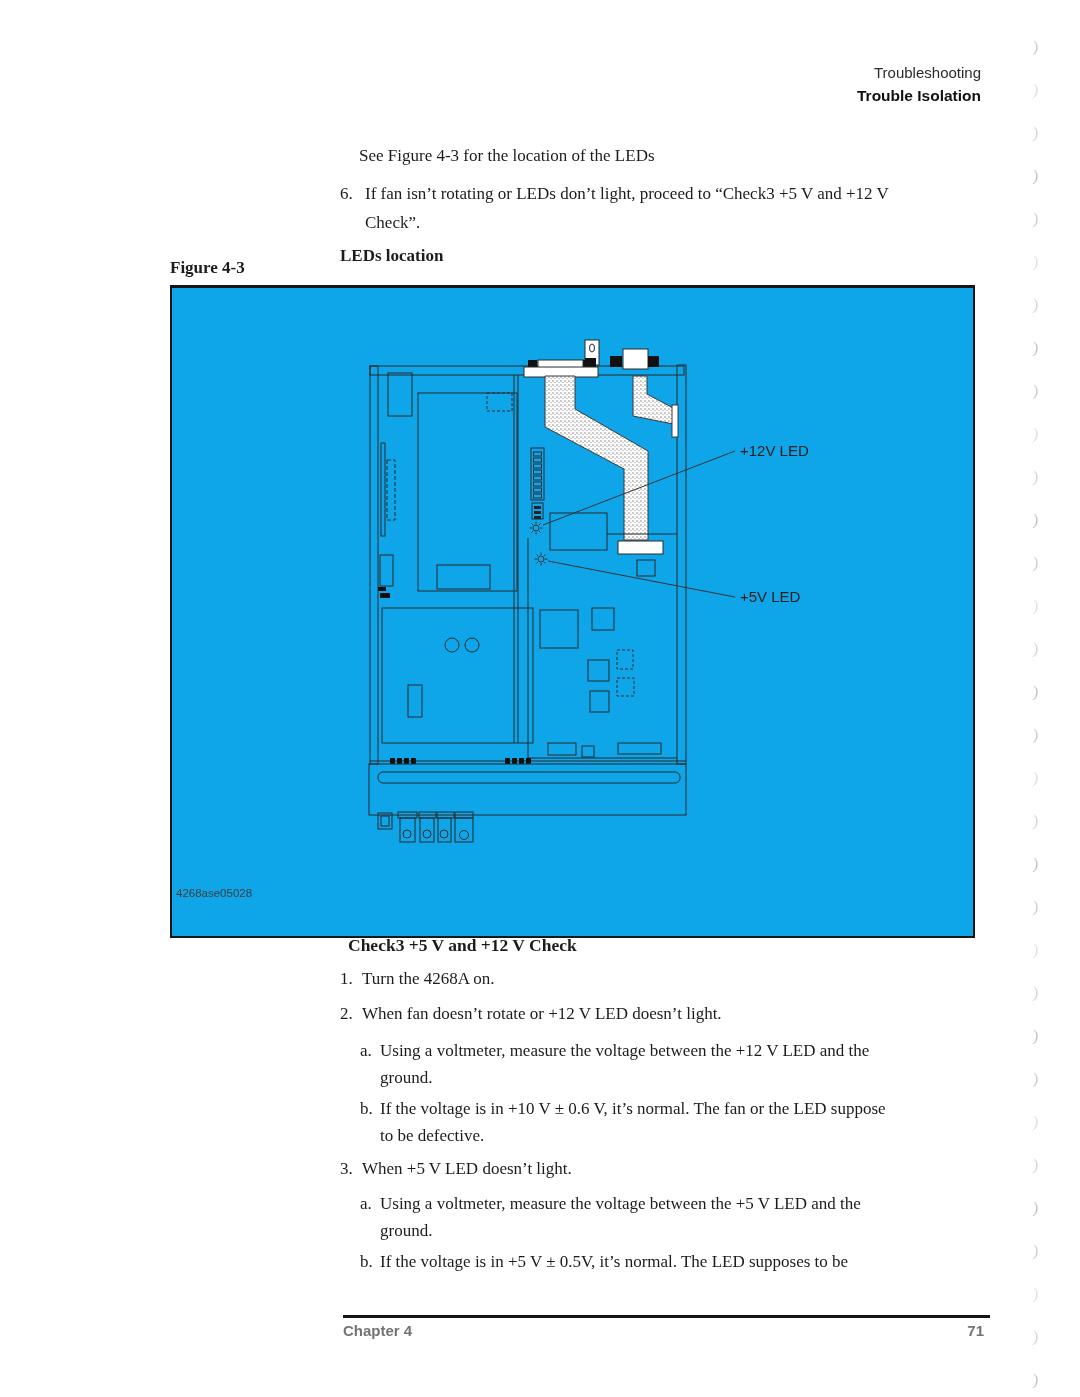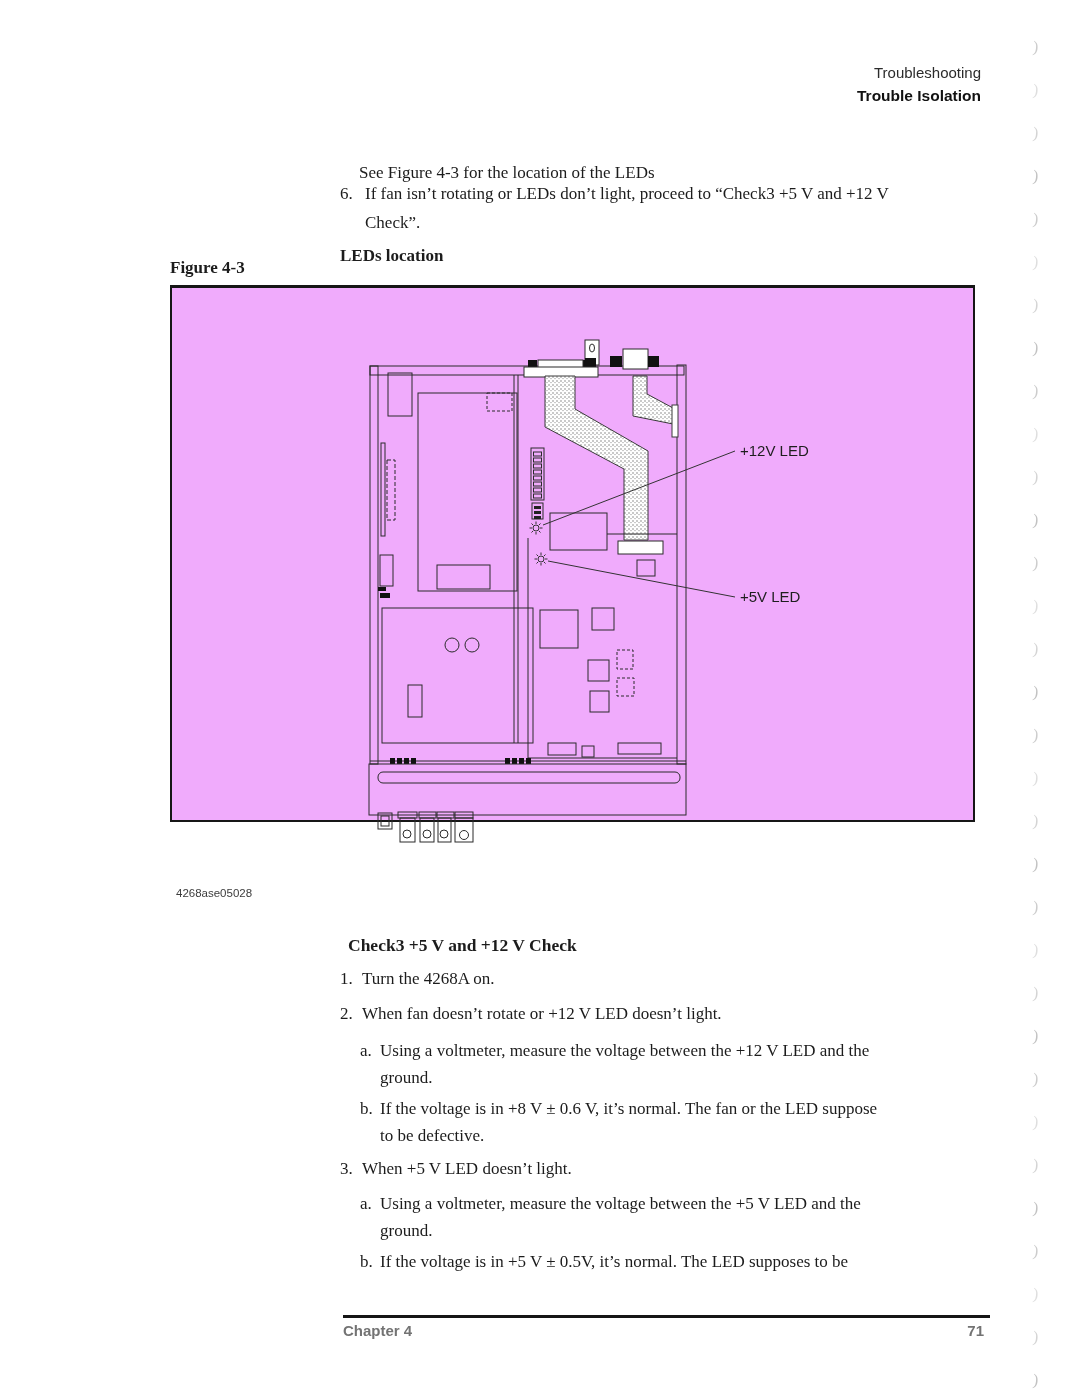--- a/index.html
+++ b/index.html
@@ -6,35 +6,35 @@
   .page{
     position:relative; width:1080px; height:1397px; background:#ffffff;
     font-family:"Liberation Serif","DejaVu Serif",serif; color:#1c1c1c;
     overflow:hidden; margin:0 auto;
   }
   
   .hdr{position:absolute; right:99px; text-align:center; font-family:"Liberation Sans","DejaVu Sans",sans-serif;}
   .hdr-chapter{top:64px; font-size:15px; color:#2b2b2b;}
   .hdr-section{top:87px; font-size:15.5px; font-weight:bold; color:#111;}
   
-  .see-line{position:absolute; left:359px; top:163px; font-size:17px; margin:0;}
+  .see-line{position:absolute; left:359px; top:146px; font-size:17px; margin:0;}
   .step{position:absolute; display:flex; font-size:17px; line-height:27px;}
   .step .num{flex:0 0 auto; display:inline-block;}
   .step .txt{white-space:pre-line; width:625px;}
   .step.main .num{width:22px;}
   .step.sub  .num{width:20px;}
   #step6{left:340px; top:179px; line-height:29px;}
   #step6 .num{width:25px;}
   
   .fig-label{position:absolute; left:170px; top:258px; font-size:17px; font-weight:bold;}
   .fig-title{position:absolute; left:340px; top:246px; font-size:17px; font-weight:bold;text-align:center;}
   
   .fig-box{
-    position:absolute; left:170px; top:285px; width:805px; height:537px;
-    border:2px solid #161616; border-top-width:3px; box-sizing:border-box; background:#f0abfc;
+    position:absolute; left:170px; top:285px; width:805px; height:653px;
+    border:2px solid #161616; border-top-width:3px; box-sizing:border-box; background:#0ea5e9;
   }
   .fig-code{
     position:absolute; left:176px; top:887px;
     font-family:Liberation Sans, sans-serif; font-size:11.5px; color:#3c3c3c;
   }
   
   .check-heading{position:absolute; left:340px; top:927px; margin:8px; font-size:17.5px; font-weight:bold; font-family:"Liberation Serif","DejaVu Serif",serif;}
   #r1 {left:340px; top:965px;}
   #r2 {left:340px; top:1000px;}
   #r2a{left:360px; top:1037px;}
@@ -266,21 +266,21 @@
     <span class="num">2.</span>
     <span class="txt">When fan doesn’t rotate or +12 V LED doesn’t light.</span>
   </div>
   <div class="step sub" id="r2a">
     <span class="num">a.</span>
     <span class="txt">Using a voltmeter, measure the voltage between the +12 V LED and the
 ground.</span>
   </div>
   <div class="step sub" id="r2b">
     <span class="num">b.</span>
-    <span class="txt">If the voltage is in +8 V ± 0.6 V, it’s normal. The fan or the LED suppose
+    <span class="txt">If the voltage is in +10 V ± 0.6 V, it’s normal. The fan or the LED suppose
 to be defective.</span>
   </div>
   <div class="step main" id="r3">
     <span class="num">3.</span>
     <span class="txt">When +5 V LED doesn’t light.</span>
   </div>
   <div class="step sub" id="r3a">
     <span class="num">a.</span>
     <span class="txt">Using a voltmeter, measure the voltage between the +5 V LED and the
 ground.</span>

